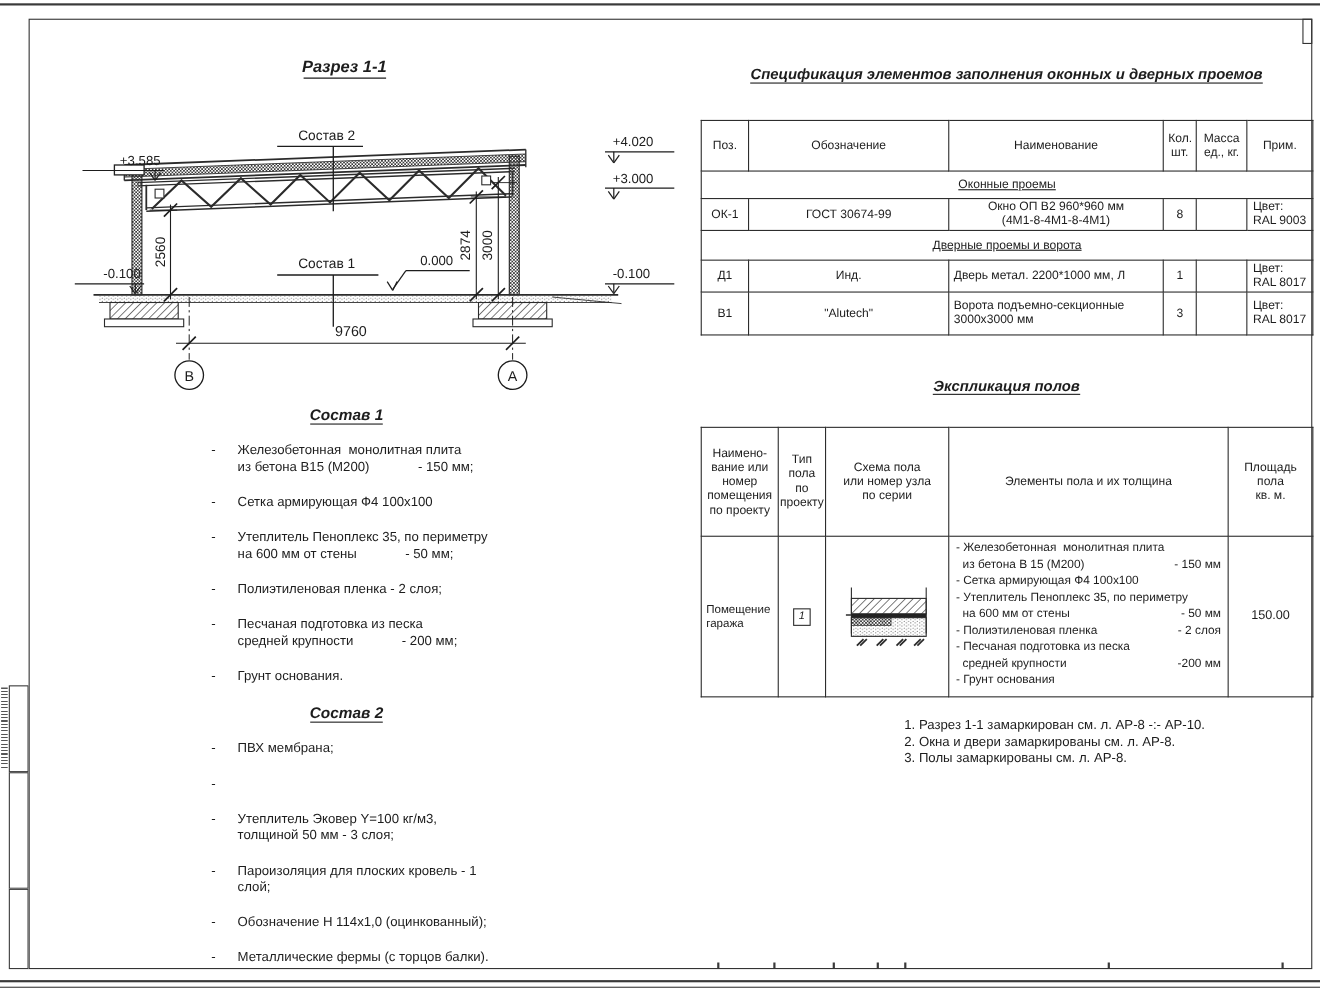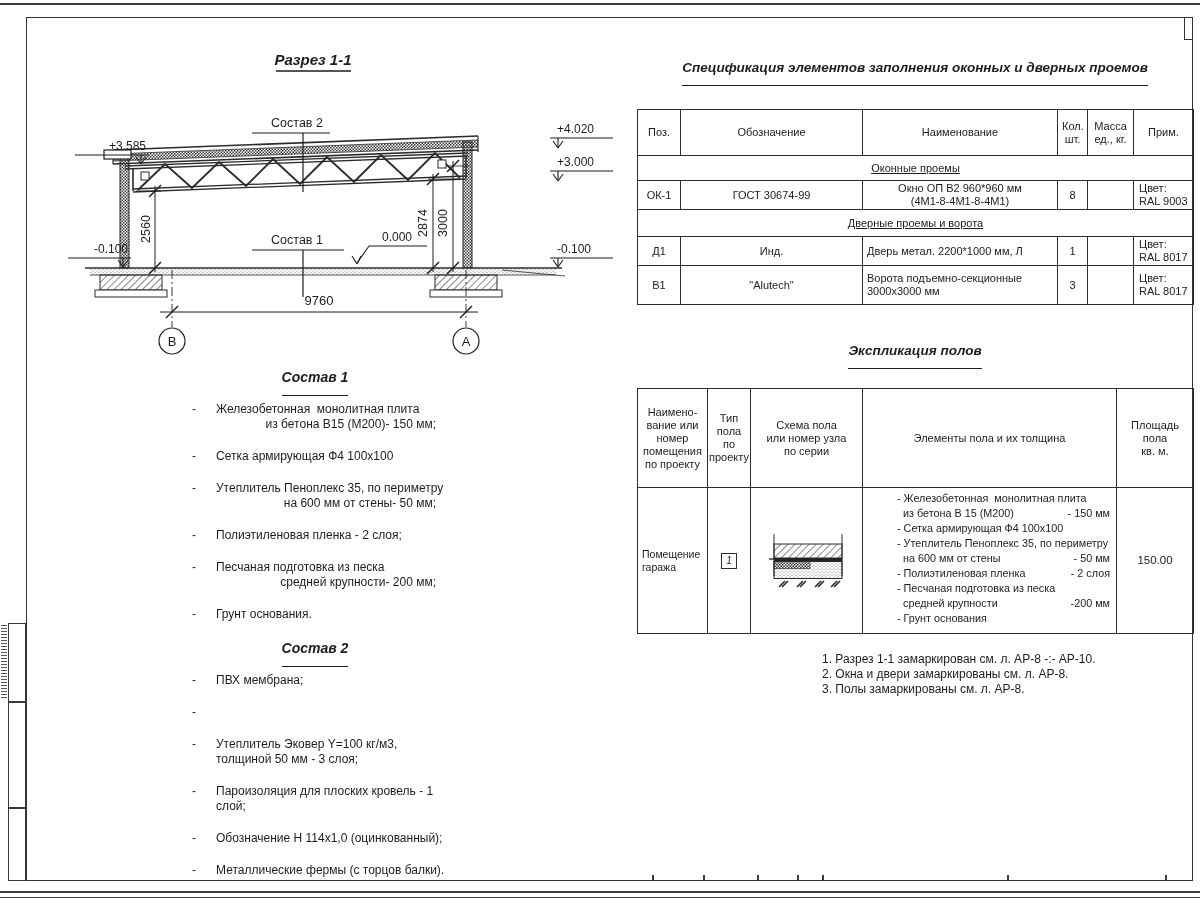--- a/index.html
+++ b/index.html
@@ -1,37 +1,37 @@
 <!DOCTYPE html>
 <html><head>
 <meta charset="utf-8">
 <style>
   html,body { margin:0; padding:0; background:#e8e8e8; }
   .page { position:relative; width:1200px; height:900px; background:#ffffff;
           font-family:"Liberation Sans", sans-serif; color:#1d1d1d; overflow:hidden; }
   .abs { position:absolute; }
   .hline { position:absolute; background:#3a3a3a; }
   .ititle { font-style:italic; font-weight:bold; text-align:center; }
-  .ititle span { border-bottom:1.4px solid #1d1d1d; padding-bottom:10px; }
+  .ititle span { border-bottom:1.4px solid #1d1d1d; padding-bottom:0; }
   table { border-collapse:collapse; table-layout:fixed; }
   .gtable td { border:1.4px solid #2d2d2d; font-size:11px; padding:1px 4px;
                vertical-align:middle; text-align:center; color:#1d1d1d; line-height:13px; }
   .pre { white-space:pre-wrap; }
   .preL { white-space:pre-line; }
   .sect { text-align:center;text-decoration:underline; }
   .note-cell { text-align:left !important; font-size:10.5px; padding-left:5px !important; }
   .left-cell { text-align:left !important; }
-  .el-lines { font-size:10.8px; line-height:15px; text-align:left; padding:2px 2px 0 2px;margin-left:28px; }
+  .el-lines { font-size:10.8px; line-height:15px; text-align:left; padding:2px 2px 0 2px; }
   .el-line { display:flex; justify-content:space-between; }
   .sostav { position:absolute; width:300px; font-size:12px; line-height:15px; }
   .sostav .st { margin-bottom:16px; }
   .item { display:flex; margin-top:17px; }
   .item .dash { width:24px; padding-left:27px; flex:none; }
   .item .body { flex:1; }
-  .l2row { display:flex; width:220px; justify-content:flex-end; }
+  .l2row { display:flex; width:220px; justify-content:flex-start;gap:44px; }
   .typebox { width:14px; height:14px; border:1px solid #2d2d2d; margin:0 auto;
              font-size:10px; line-height:14px; text-align:center; font-style:italic; }
   .notes { font-size:12px; line-height:15px; }
   .stamp-box { position:absolute; left:8px; width:18px; border:1px solid #3a3a3a; box-sizing:border-box; background:#fff; }
   .scribble { position:absolute; left:1px; width:6px;
               background:repeating-linear-gradient(180deg,#555 0 1px,transparent 1px 3px); }
   .tick { position:absolute; width:1.5px; height:5px; background:#3a3a3a; }
   svg text { fill:#1d1d1d; font-family:"Liberation Sans", sans-serif; }
 </style>
 </head>

